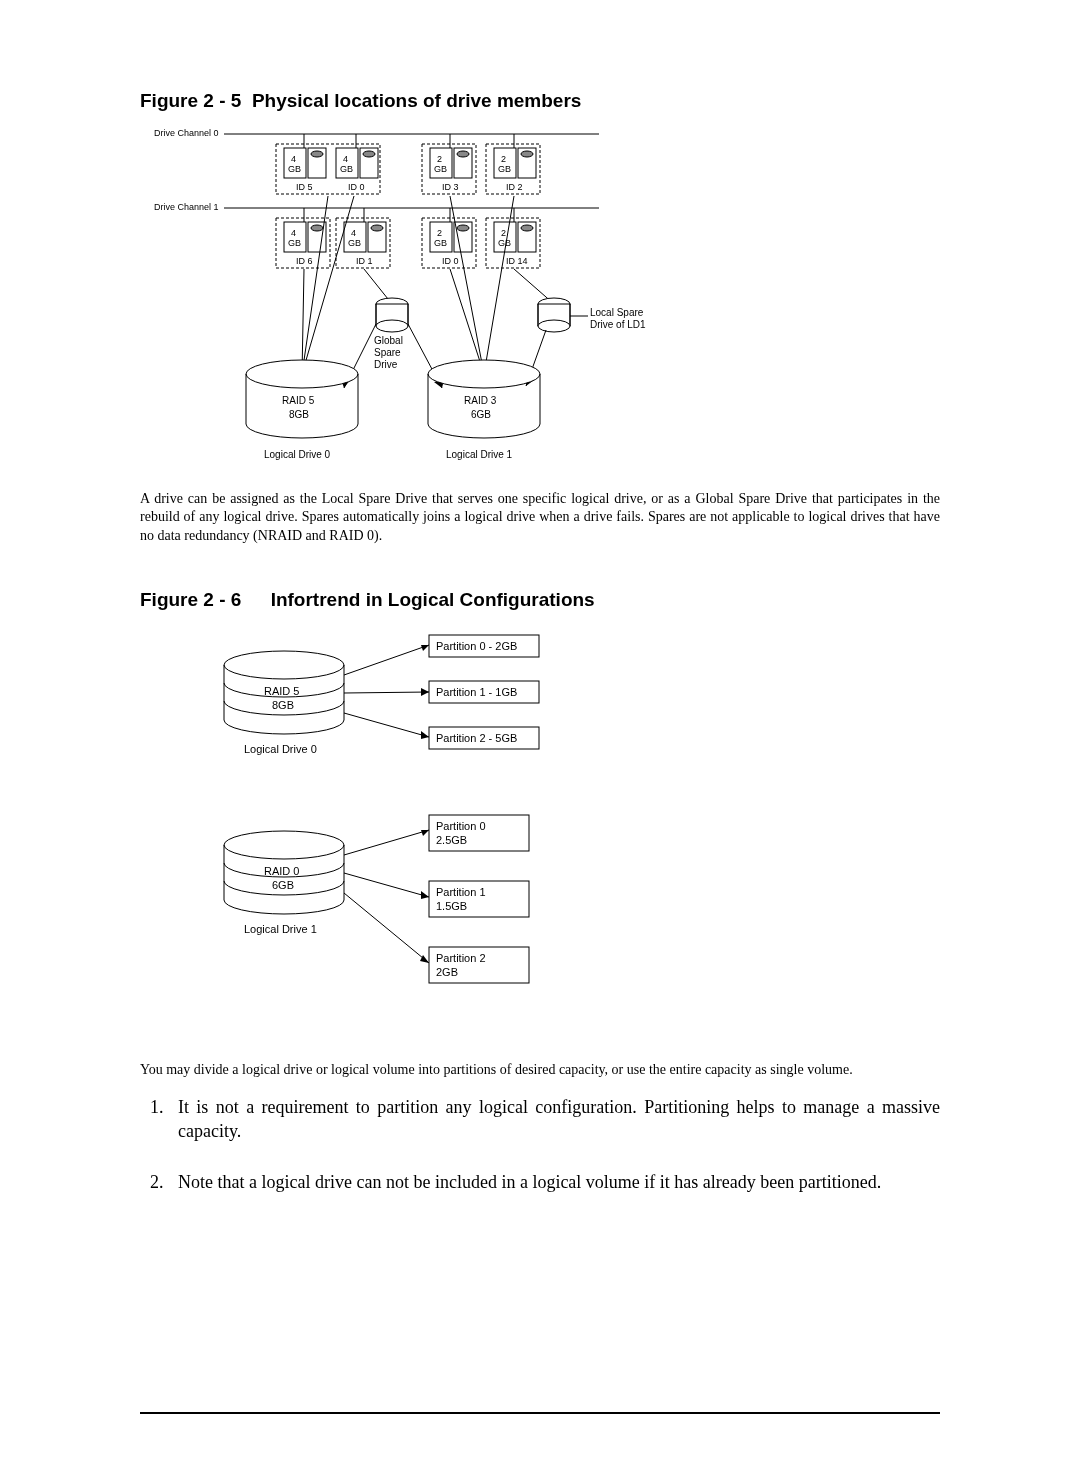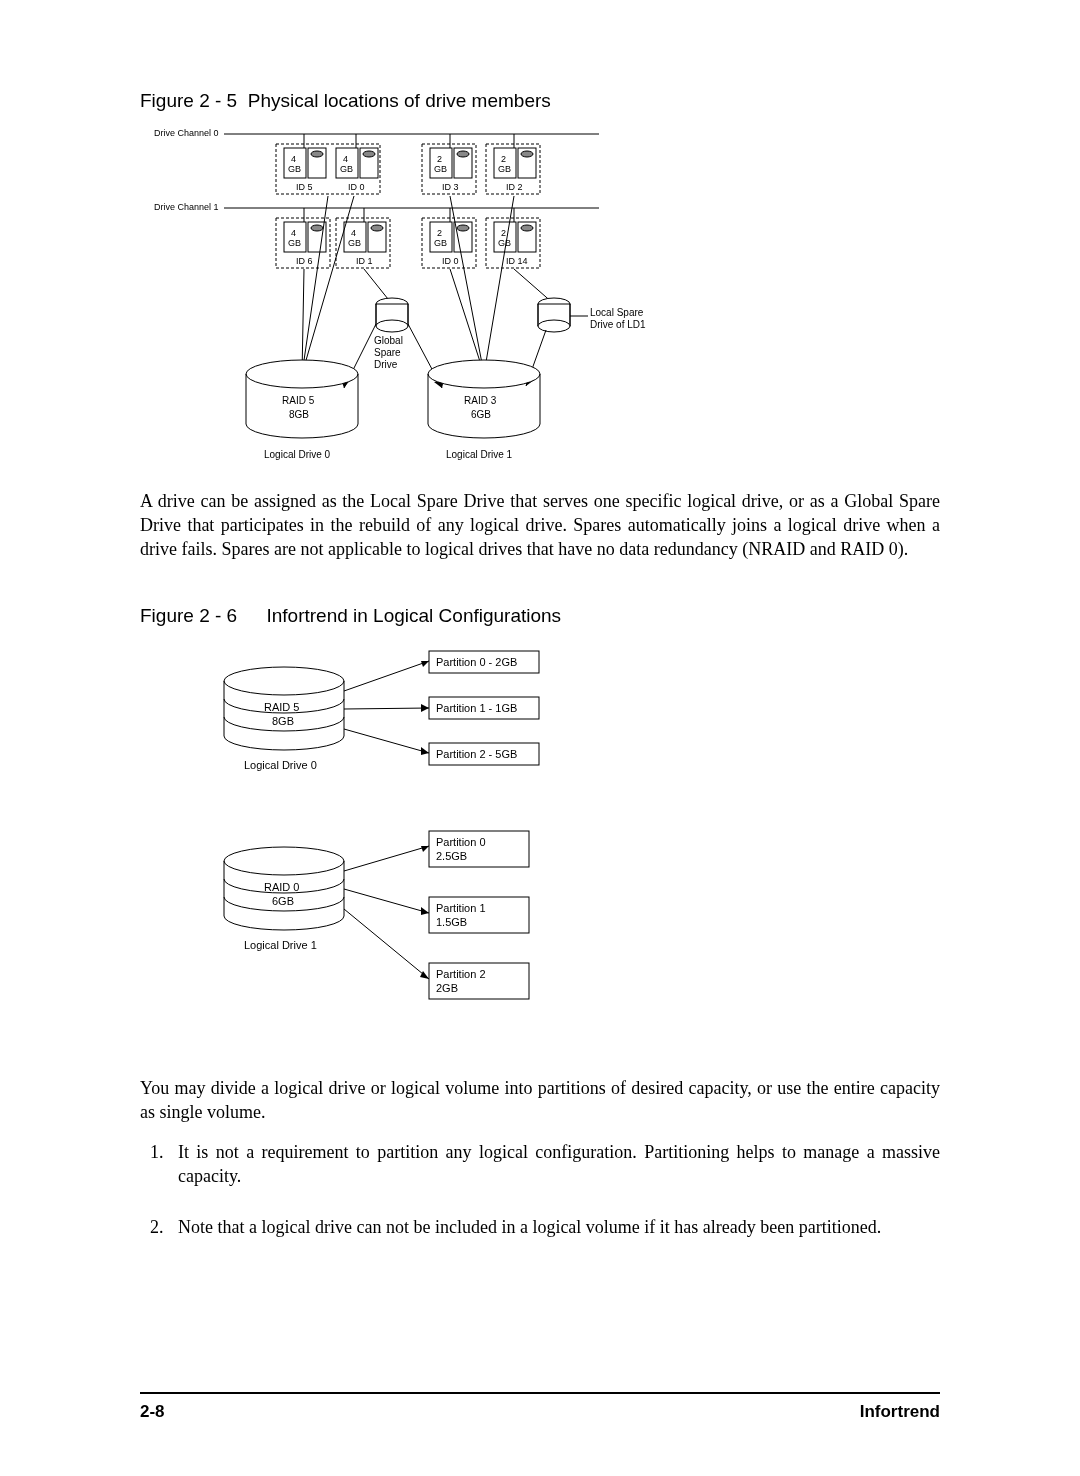--- a/index.html
+++ b/index.html
@@ -7,31 +7,31 @@
       font-family: Georgia, 'Times New Roman', serif;
       background: #fff;
       width: 1080px;
       height: 1476px;
       padding: 90px 140px 60px 140px;
       position: relative;
       color: #000;
     }
     .figure-caption {
       font-family: Arial, Helvetica, sans-serif;
-      font-weight: normal;
+      font-weight: bold;
       font-size: 19px;
       margin-bottom: 14px;
     }
     .figure-caption .gap { display:inline-block; width:24px; }
     .figure-img {
       margin-left: 14px;
       margin-bottom: 12px;
     }
     .body-text {
-      font-size: 18px;
+      font-size: 14px;
       line-height: 1.32;
       text-align: justify;
       margin-bottom: 44px;
     }
     ol.body-list {
       font-size: 18px;
       line-height: 1.32;
       list-style-position: outside;
       margin-left: 28px;
       margin-top: 16px;
@@ -304,17 +304,13 @@
 
 <p class="body-text" style="margin-bottom:14px; text-align-last:left;">You may divide a logical drive or logical volume into partitions of desired capacity, or use the entire capacity as single volume.</p>
 
 <ol class="body-list">
   <li>It is not a requirement to partition any logical configuration. Partitioning helps to manage a massive capacity.</li>
   <li>Note that a logical drive can not be included in a logical volume if it has already been partitioned.</li>
 </ol>
 
 <div class="footer">
   <hr>
-  <div class="footer-row">
-    <span>2-8</span>
-    <span>Infortrend</span>
-  </div>
 </div>
 
 </body></html>

